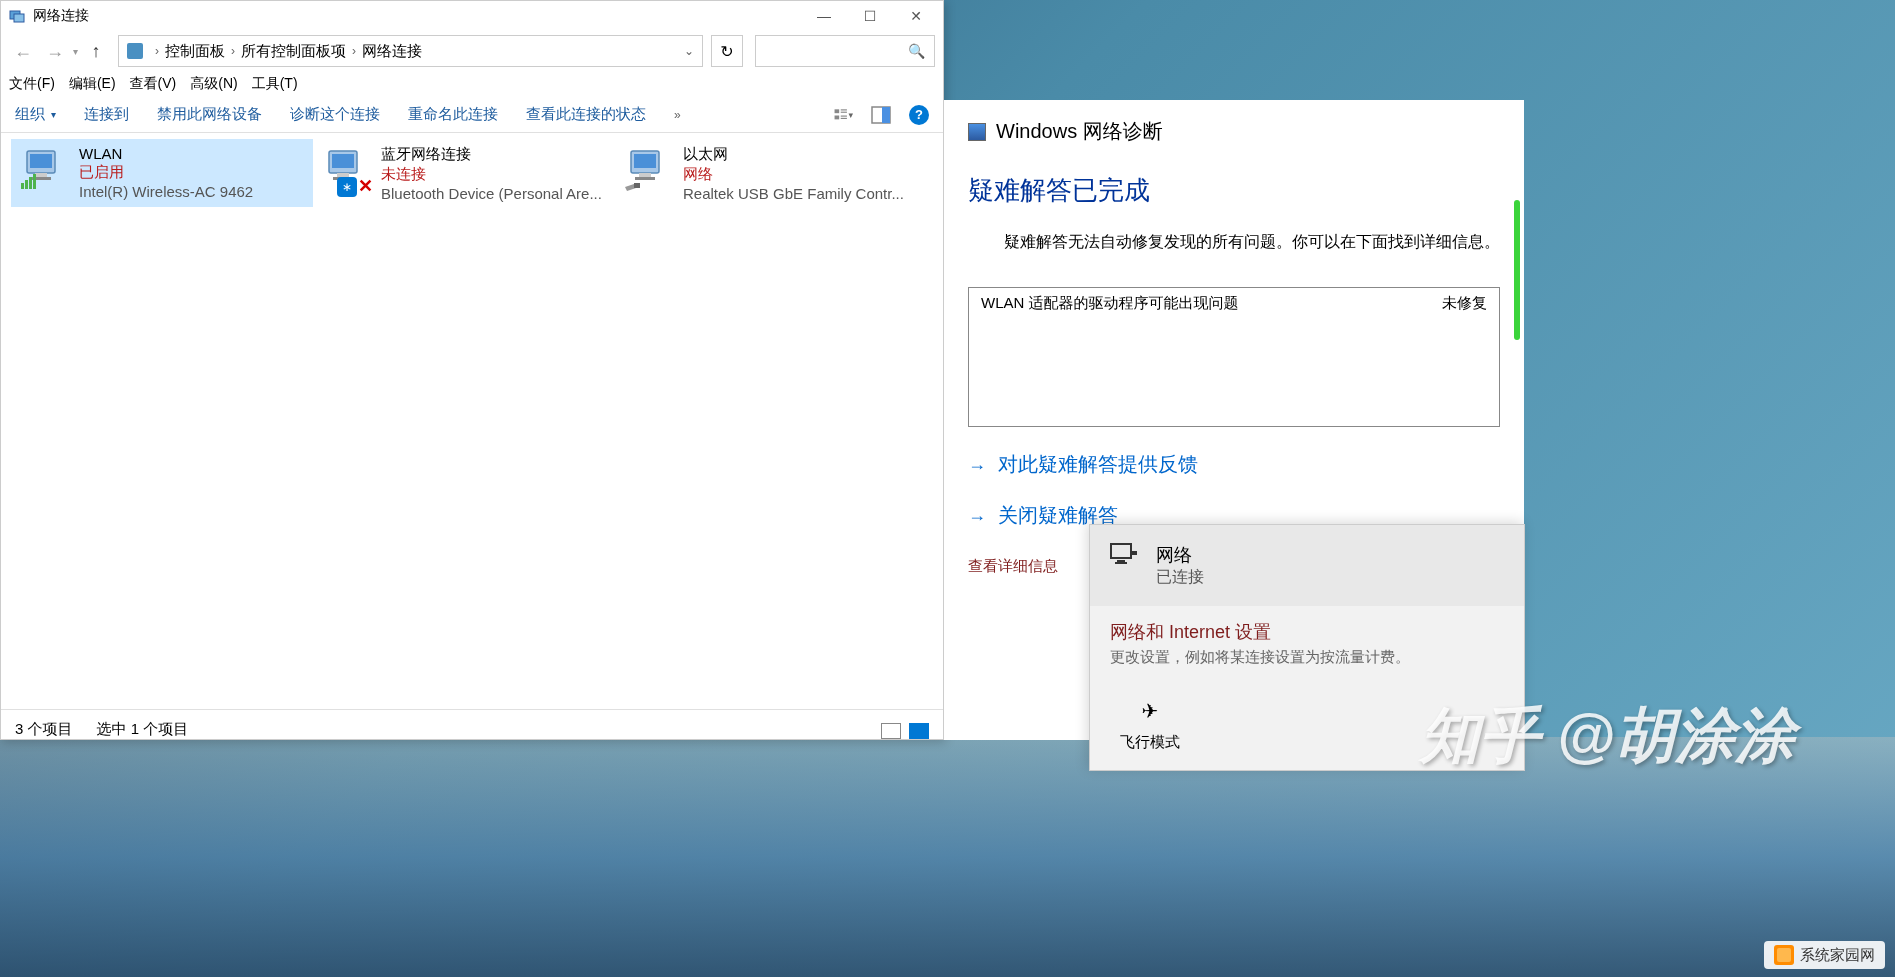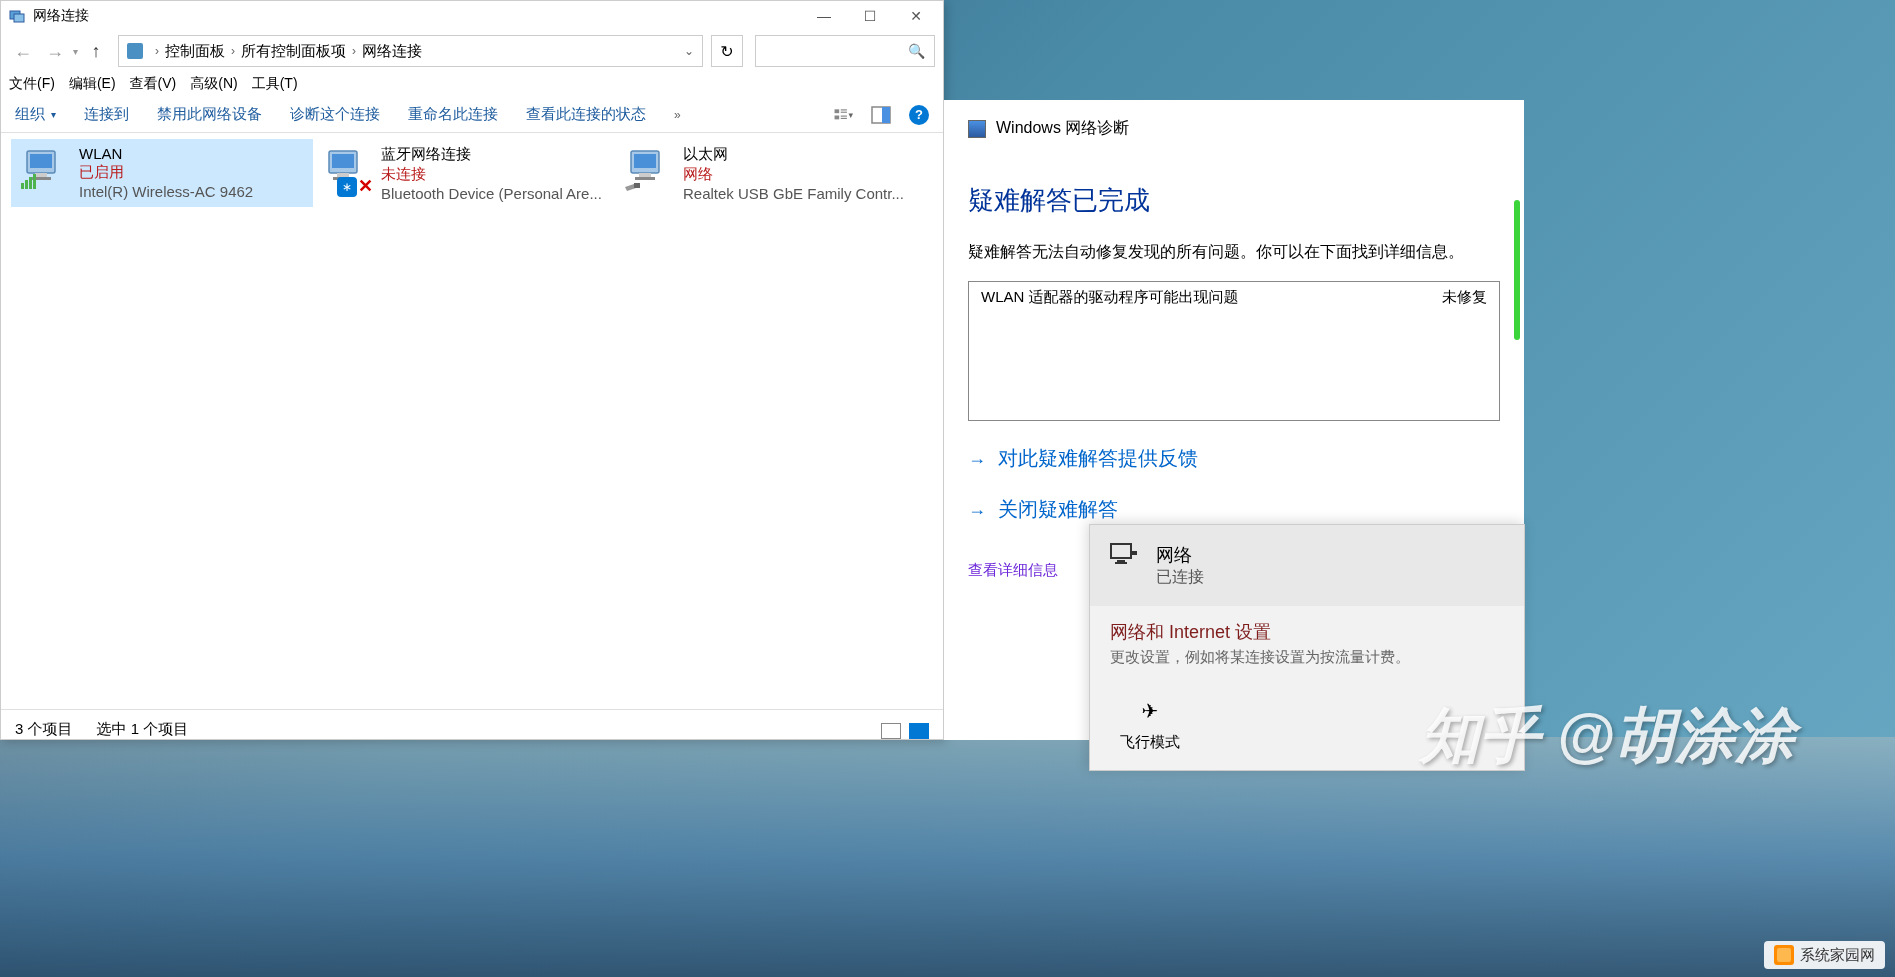--- a/index.html
+++ b/index.html
@@ -50,31 +50,31 @@
 .conn-status { color: #b91c1c; }
 .conn-device { color: #555; white-space: nowrap; overflow: hidden; text-overflow: ellipsis; }
 
 .statusbar { position: absolute; bottom: 0; left: 0; right: 0; height: 30px; display: flex; align-items: flex-end; padding: 0 14px; border-top: 1px solid #e0e0e0; font-size: 15px; gap: 24px; background: #fff; }
 .status-right { margin-left: auto; display: flex; gap: 8px; }
 .view-icon { width: 20px; height: 16px; border: 1px solid #888; }
 .view-icon.active { background: #0078d4; border-color: #0078d4; }
 
 
 .panel { position: absolute; left: 944px; top: 100px; width: 580px; height: 640px; background: #fff; padding: 18px 24px; }
-.panel-head { display: flex; align-items: center; gap: 10px; font-size: 16px; margin-bottom: 44px; }
+.panel-head { display: flex; align-items: center; gap: 10px; font-size: 20px; margin-bottom: 28px; }
 .panel-head-icon { width: 18px; height: 18px; border: 1px solid #666; background: linear-gradient(#4a90e2, #2c5aa0); }
 .panel-title { font-size: 26px; color: #003399; margin-bottom: 24px; }
-.panel-desc { font-size: 16px; margin-bottom: 18px; }
+.panel-desc { font-size: 16px; margin-bottom: 34px; text-align: right; }
 .problems-box { border: 1px solid #888; min-height: 140px; }
 .problems-head { font-weight: bold; font-size: 15px; padding: 4px 8px; border-bottom: 1px solid #ddd; }
 .problem-row { display: flex; padding: 6px 12px; font-size: 15px; }
 .problem-status { margin-left: auto; }
 .panel-link { display: flex; align-items: center; gap: 12px; color: #0066cc; font-size: 20px; margin-top: 24px; }
 .panel-link-arrow { color: #0066cc; font-size: 18px; }
-.detail-link { color: #6d28d9; font-size: 15px; margin-top: 38px; display: inline-block; }
+.detail-link { color: #7f1d1d; font-size: 15px; margin-top: 28px; display: inline-block; }
 .scroll-ind { position: absolute; right: 4px; top: 100px; width: 6px; height: 140px; background: #3bd43b; border-radius: 3px; }
 
 
 .flyout { position: absolute; right: 370px; top: 524px; width: 436px; background: #f2f2f2; border: 1px solid #ccc; box-shadow: -2px -2px 12px rgba(0,0,0,0.15); }
 .flyout-top { padding: 18px 20px; display: flex; gap: 18px; align-items: flex-start; background: #e8e8e8; }
 .flyout-icon { width: 28px; height: 22px; }
 .flyout-net { display: flex; flex-direction: column; }
 .flyout-net-name { font-size: 18px; }
 .flyout-net-status { font-size: 16px; color: #555; }
 .flyout-settings { padding: 14px 20px 14px 20px; }

